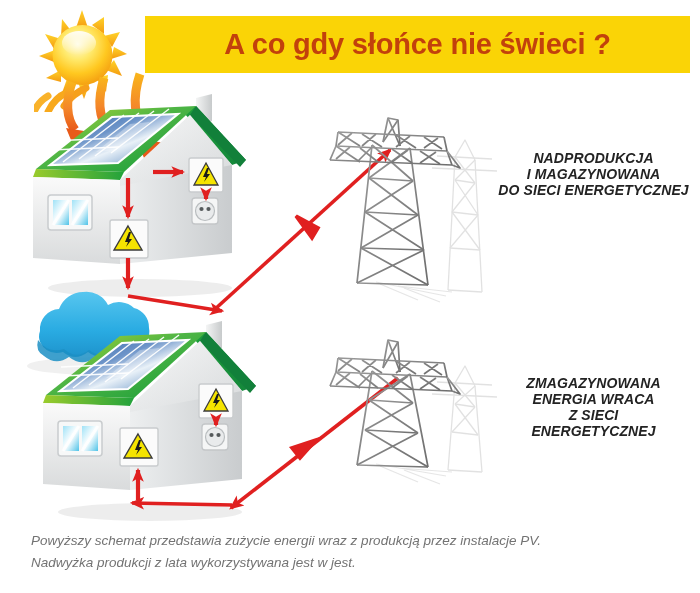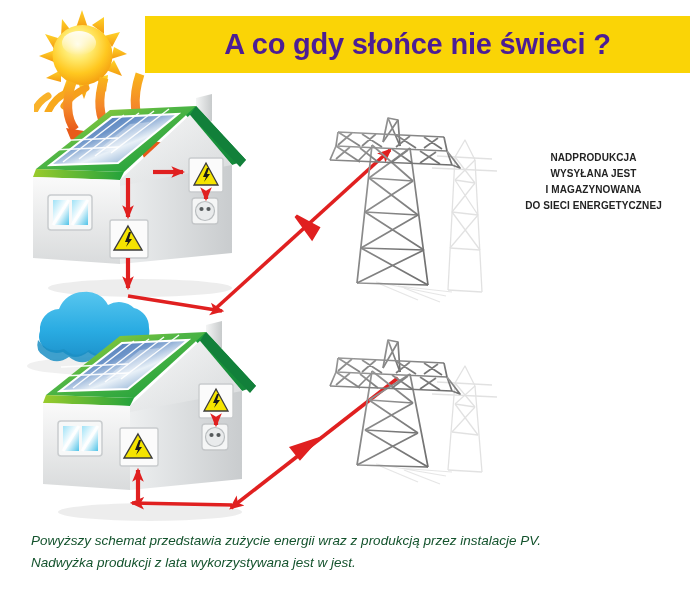--- a/index.html
+++ b/index.html
@@ -30,57 +30,58 @@
   .title-text {
     position: absolute;
     left: 145px;
     top: 16px;
     width: 545px;
     height: 57px;
     line-height: 57px;
     text-align: center;
     font-size: 29px;
     font-weight: bold;
-    color: #4c1d95;
+    color: #c2410c;
     letter-spacing: -0.2px;
     white-space: nowrap;
   }
 
   
   .sun-wrap {
     position: absolute;
     left: 34px;
     top: 8px;
     width: 104px;
     height: 104px;
   }
 
   
   .side-text {
     position: absolute;
     text-align: center;
-    font-size: 10px;
+    font-size: 14px;
     font-weight: bold;
     color: #232323;
     line-height: 16px;
     letter-spacing: 0.1px;
+    font-style: italic;
   }
   .side-text .ln { display: block; white-space: nowrap; }
   #text-block-1 { left: 487px; top: 150px; width: 213px; }
   #text-block-2 { left: 487px; top: 375px; width: 213px; }
 
   
   .caption {
     position: absolute;
     left: 31px;
     top: 530px;
     width: 640px;
     font-size: 13.5px;
     font-style: italic;
-    color: #14532d;
+    color: #737373;
     line-height: 22px;
   }
   .caption .ln { display: block; }
 
   
   .layer {
     position: absolute;
     left: 0; top: 0;
     width: 700px;
     height: 593px;
@@ -437,24 +438,29 @@
         <path d="M447 377 L460 394 L452 391"></path>
         <path d="M338 358 L444 363 M338 358 L336 372 M444 363 L447 377"></path>
         <path d="M338 358 L360 372 M352 359 L338 371 M362 360 L382 373 M376 360 L362 372
                  M396 361 L416 374 M410 362 L396 373 M424 363 L442 375 M438 364 L424 374"></path>
       </g>
     </g>
   </svg>
 
   <div class="side-text" id="text-block-1">
     <span class="ln">NADPRODUKCJA</span>
-    <span class="ln">WYSYŁANA JEST</span>
     <span class="ln">I MAGAZYNOWANA</span>
     <span class="ln">DO SIECI ENERGETYCZNEJ</span>
   </div>
 
+  <div class="side-text" id="text-block-2">
+    <span class="ln">ZMAGAZYNOWANA</span>
+    <span class="ln">ENERGIA WRACA</span>
+    <span class="ln">Z SIECI</span>
+    <span class="ln">ENERGETYCZNEJ</span>
+  </div>
 
   <div class="caption">
     <span class="ln">Powyższy schemat przedstawia zużycie energii wraz z produkcją przez instalacje PV.</span>
     <span class="ln">Nadwyżka produkcji z lata wykorzystywana jest w jest.</span>
   </div>
 
 </div>
 
 </body></html>

